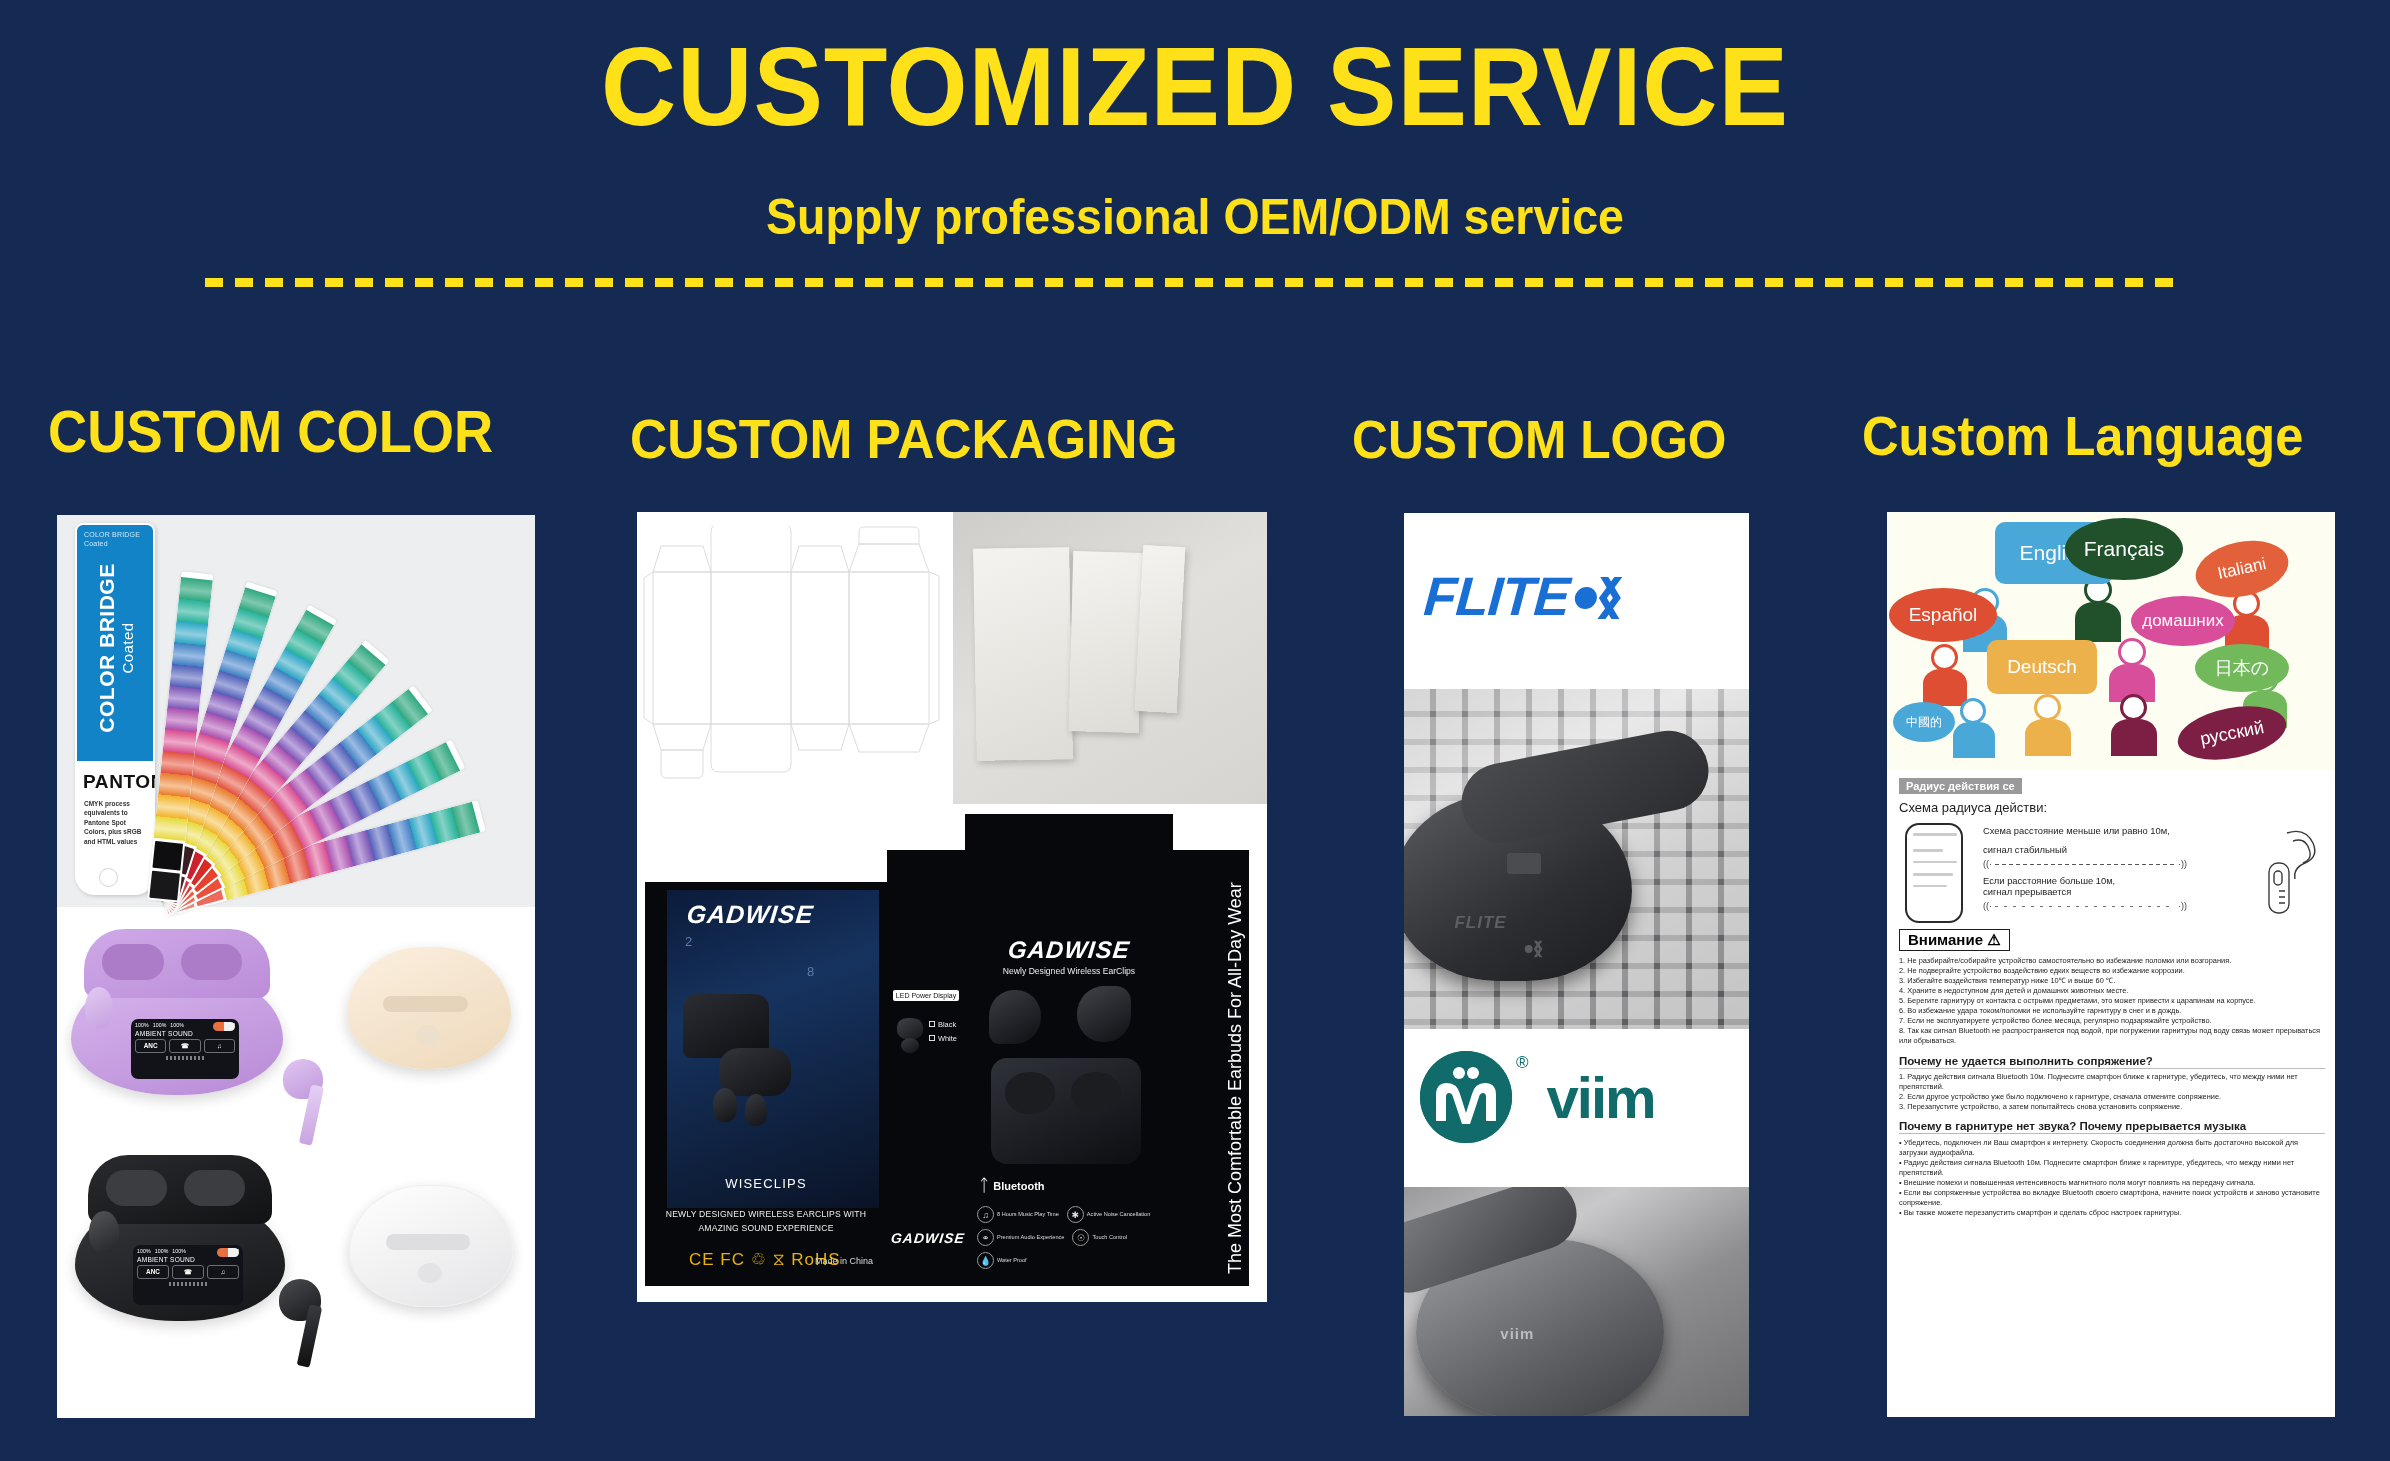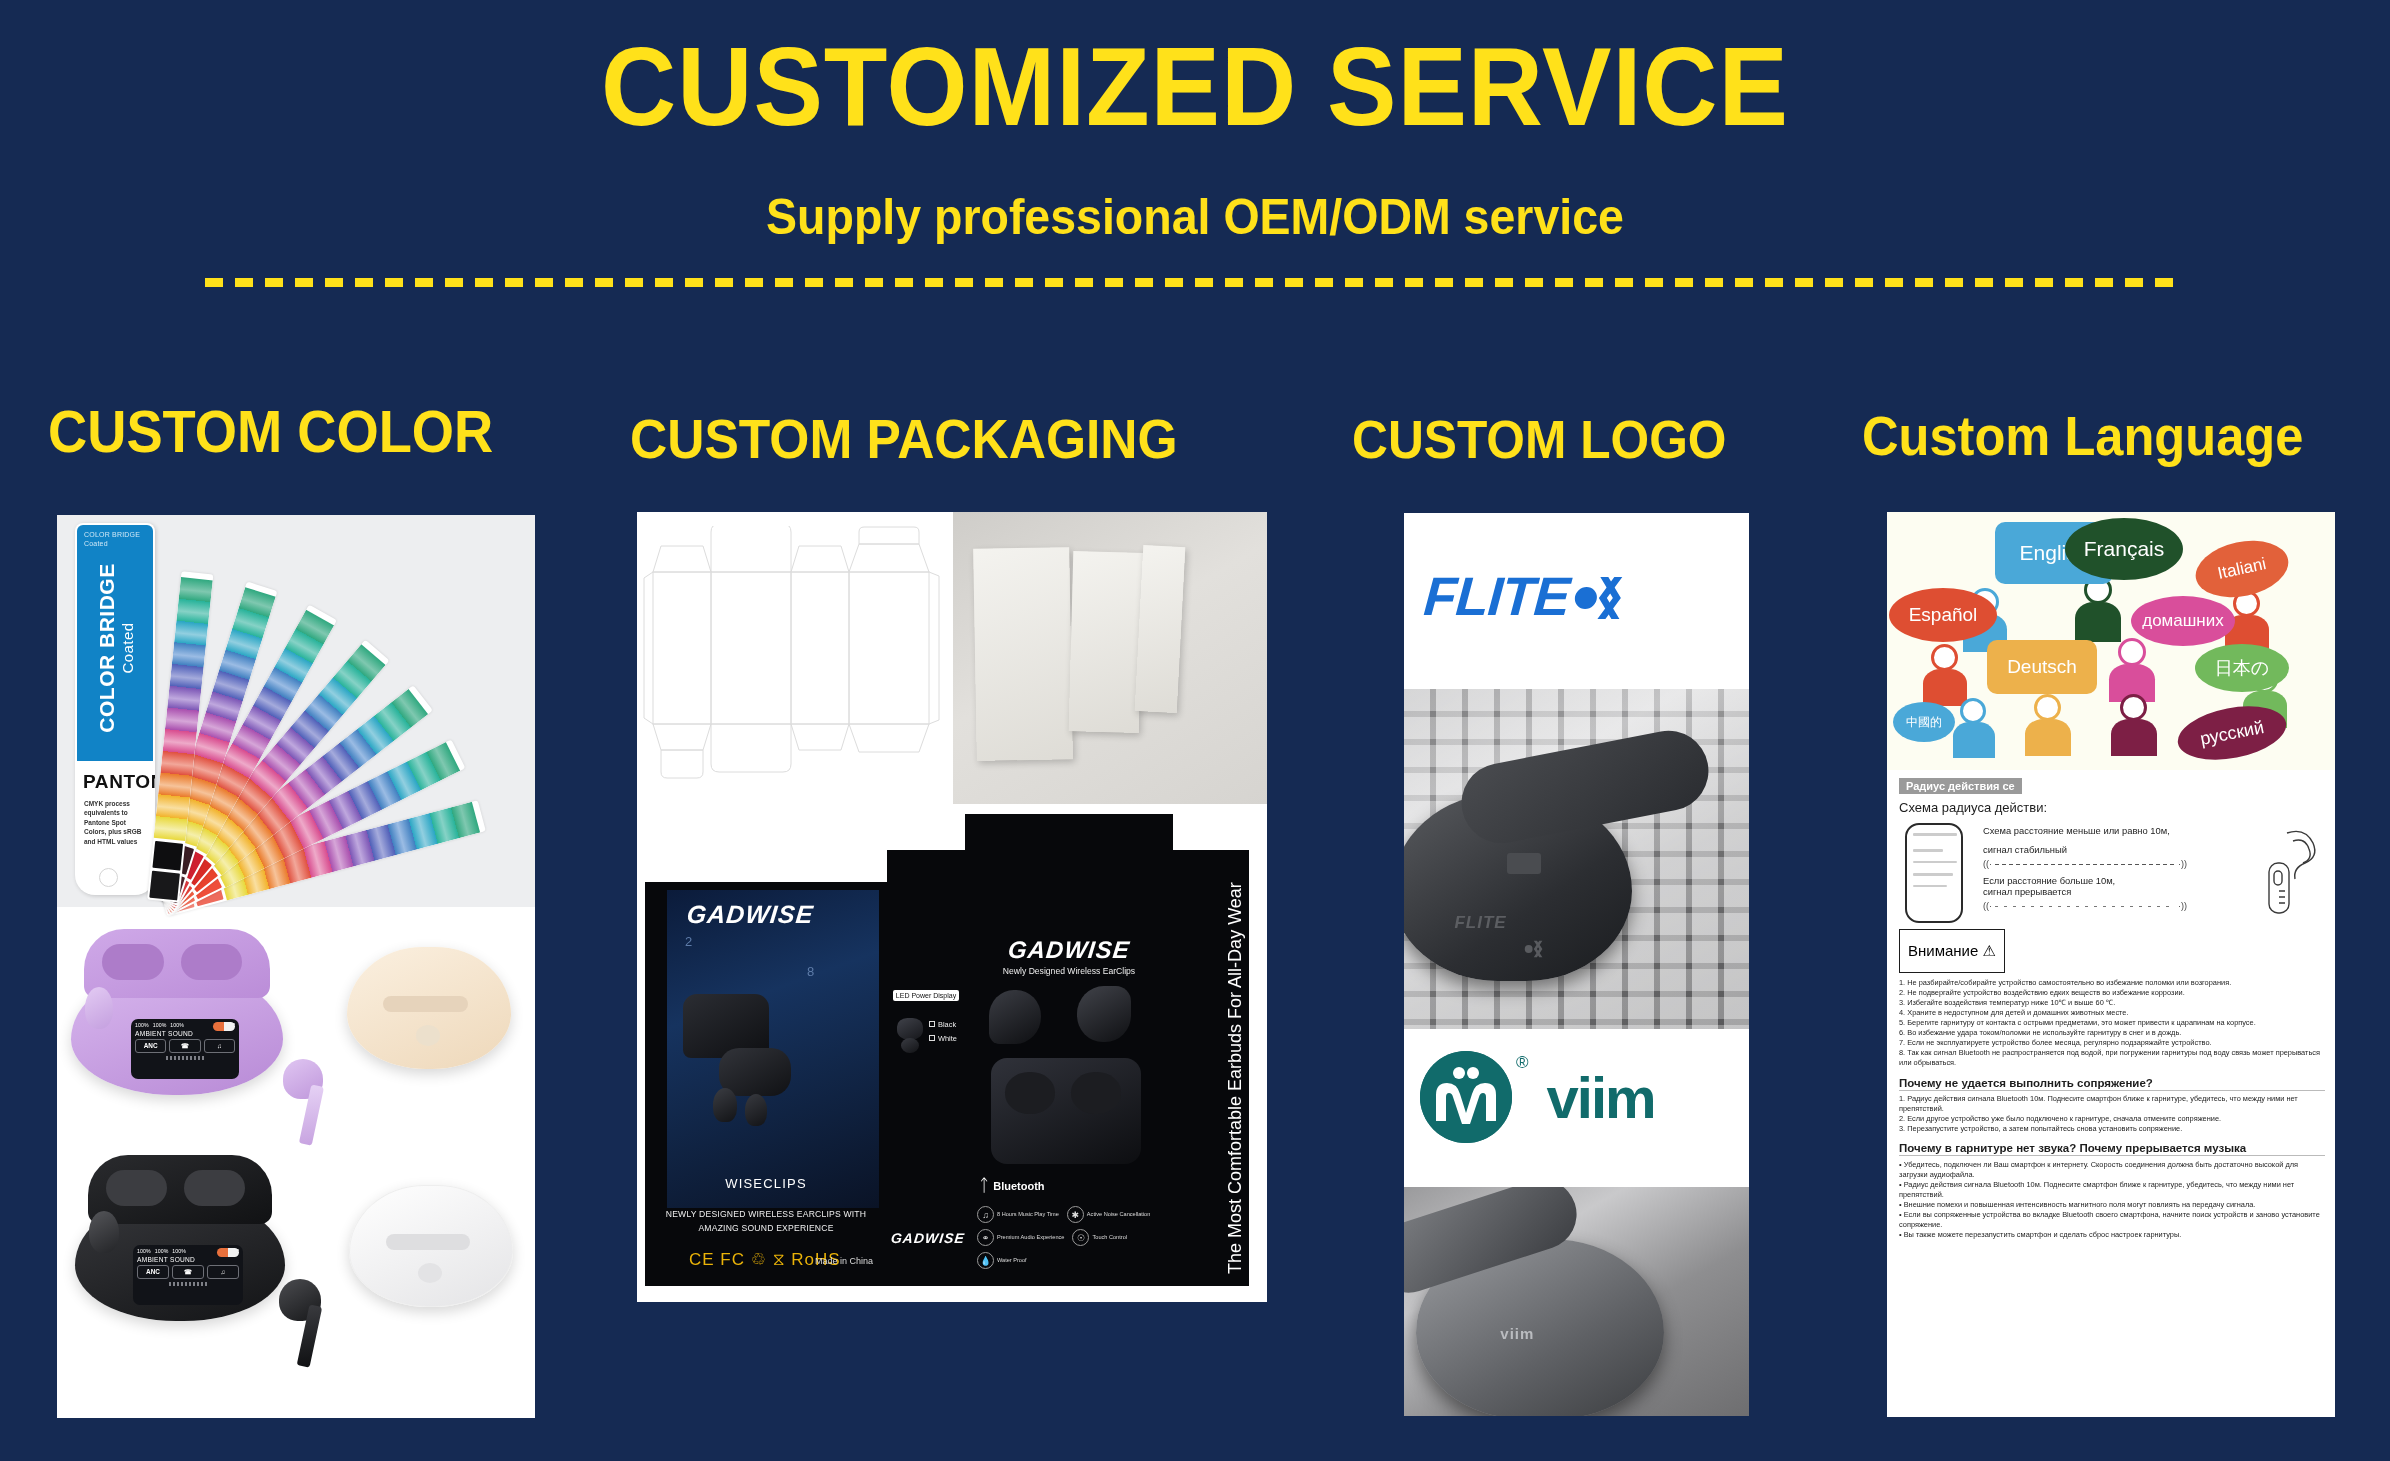--- a/index.html
+++ b/index.html
@@ -211,22 +211,22 @@
   .p-head { position:absolute; border-radius:50%; }
   .p-body { position:absolute; border-radius: 40% 40% 0 0; }
   .sec-bar {
     background:#9a9a9a; color:#fff; font-size:11px; font-weight:bold;
     padding:2px 7px; display:inline-block;
   }
   .mn { color:#1d1d1d; }
   .h-q { font-size:11.5px; font-weight:bold; border-bottom:1px solid #bbb; padding-bottom:1px; }
   .li { font-size:7.4px; line-height:1.35; }
   .warnbox {
-    border:1.6px solid #1d1d1d; display:inline-block; padding:12px 8px;
-    font-size:15px; font-weight:normal;
+    border:1.6px solid #1d1d1d; display:inline-block; padding:1px 8px;
+    font-size:15px; font-weight:bold;
   }
   .phone {
     position:absolute; border:2.5px solid #2a2a2a; border-radius:14px; background:#fff;
   }
   .phone-line { position:absolute; background:#ccc; border-radius:1px; }
   .ear-ol { position:absolute; }
 </style>
 </head>
 <body>
 

